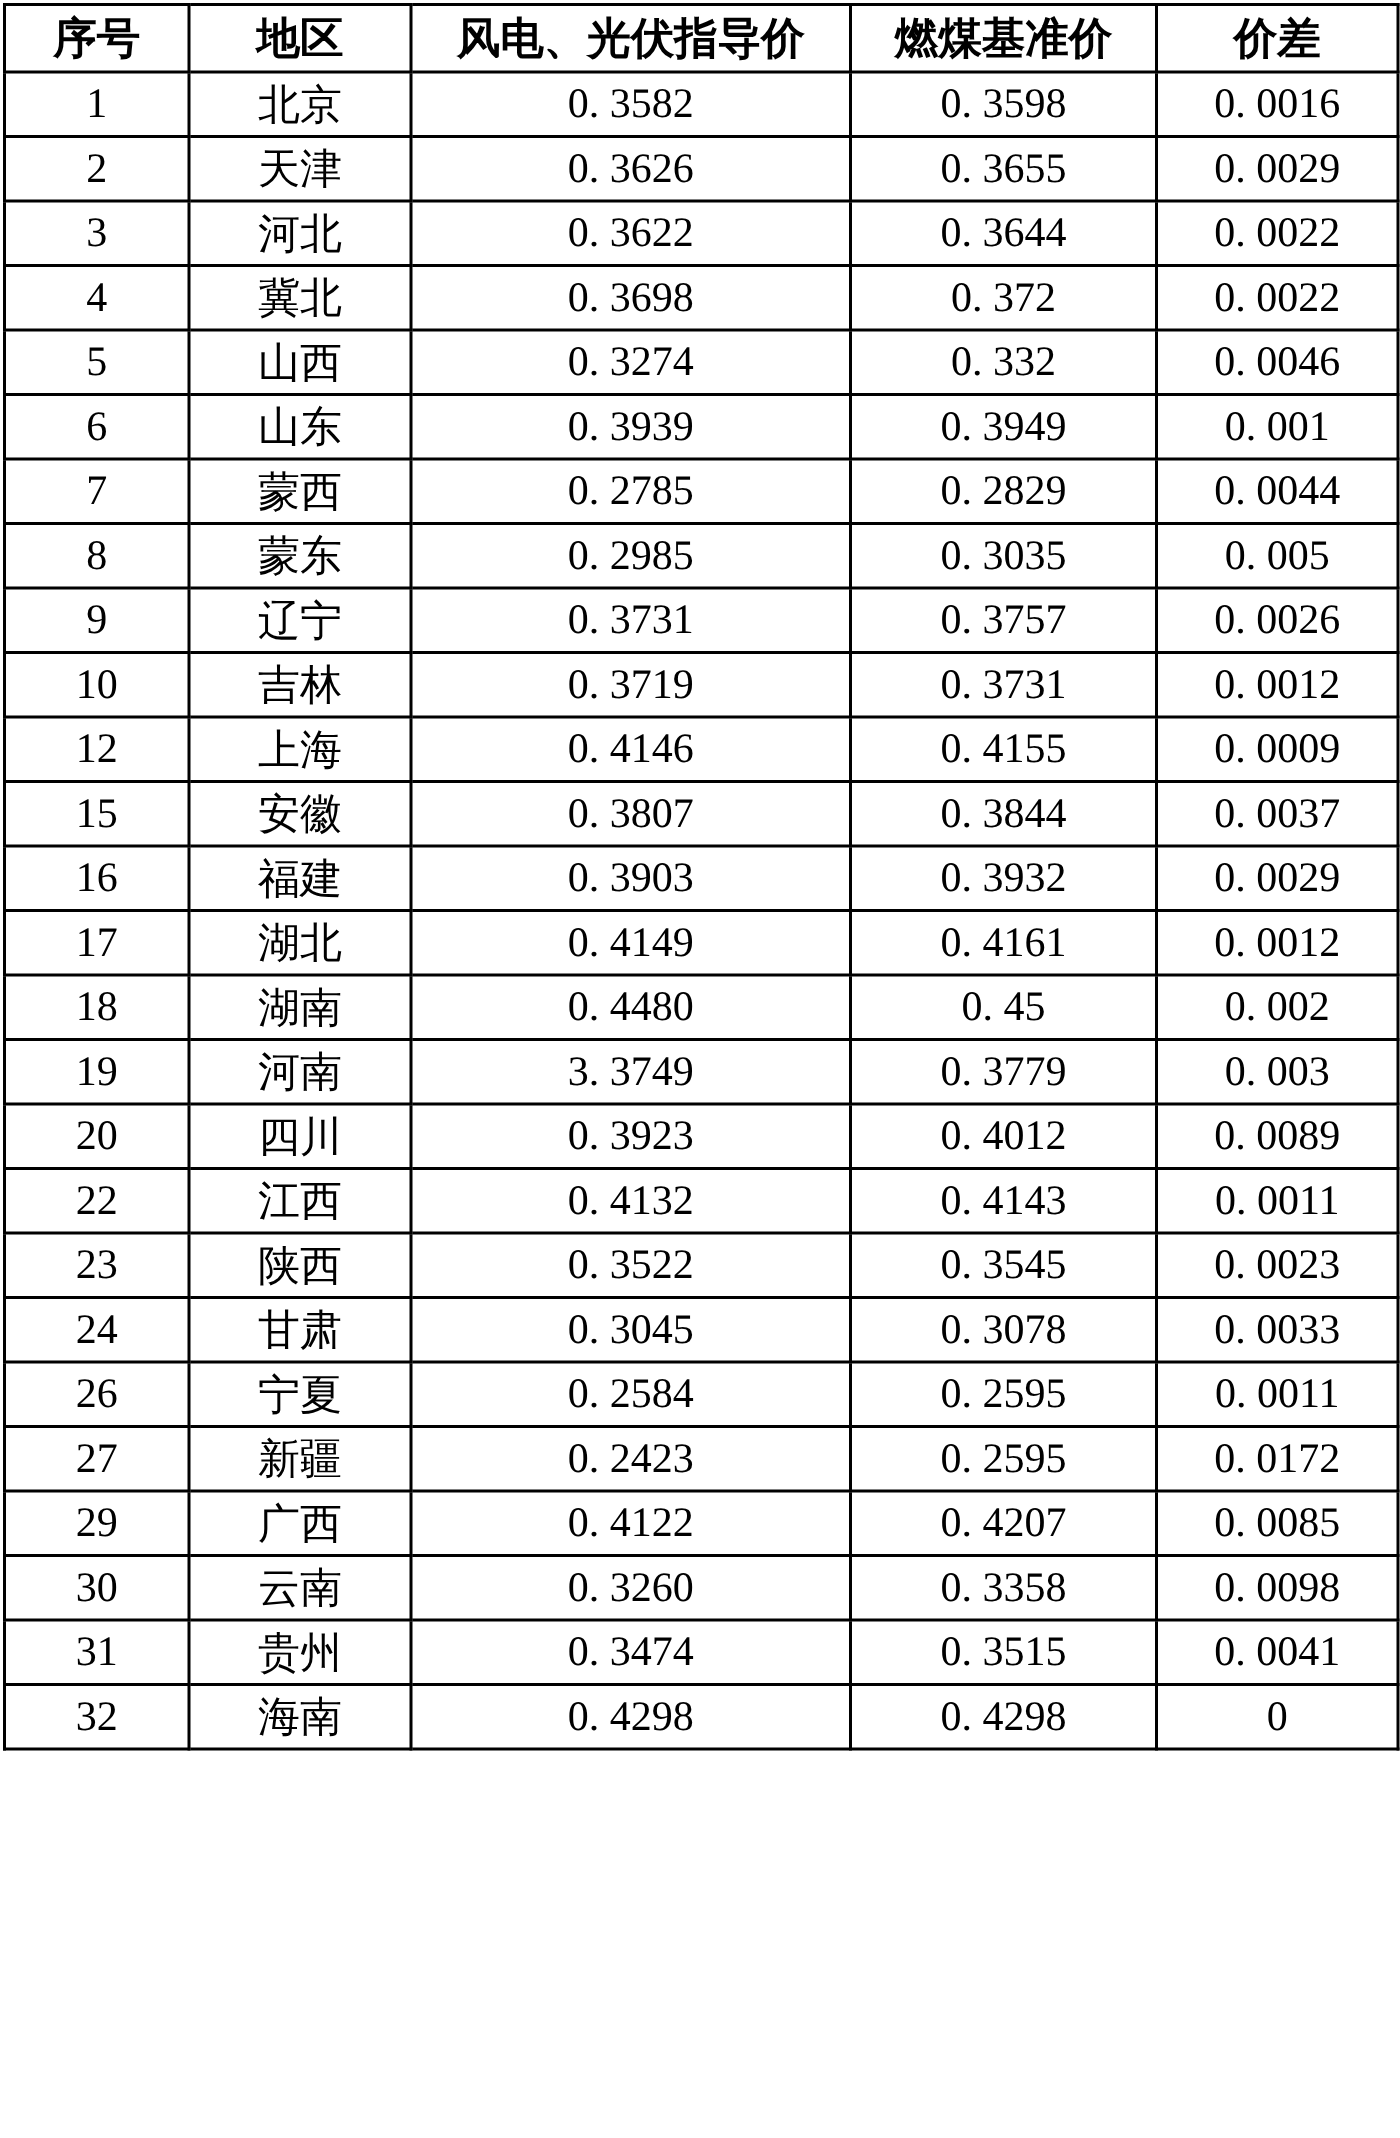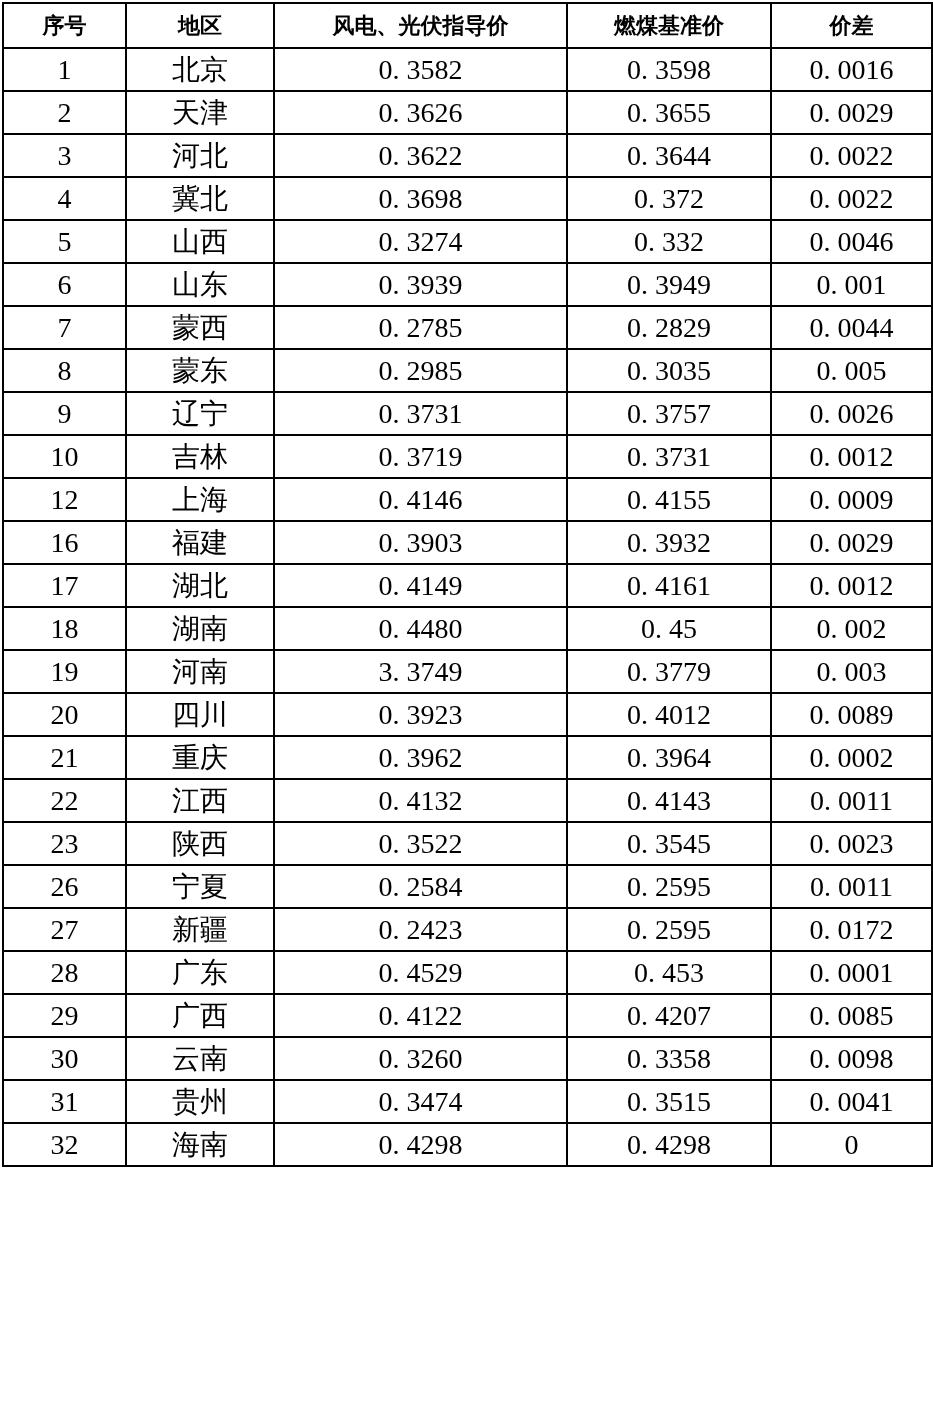--- a/index.html
+++ b/index.html
@@ -28,21 +28,21 @@
     text-align: center;
     vertical-align: middle;
     padding: 0;
     color: #000000;
     font-family: "Liberation Serif", "DejaVu Serif", serif;
     white-space: nowrap;
     overflow: hidden;
   }
   .price-table th {
     height: 43px;
-    font-size: 22px;
+    font-size: 29px;
     font-weight: bold;
   }
   .price-table td {
     height: 41px;
     font-size: 28px;
     font-weight: normal;
   }
 </style>
 </head>
 <body>
@@ -136,20 +136,27 @@
         <td>0. 0012</td>
       </tr>
       <tr>
         <td>12</td>
         <td>上海</td>
         <td>0. 4146</td>
         <td>0. 4155</td>
         <td>0. 0009</td>
       </tr>
       <tr>
+        <td>15</td>
+        <td>安徽</td>
+        <td>0. 3807</td>
+        <td>0. 3844</td>
+        <td>0. 0037</td>
+      </tr>
+      <tr>
         <td>16</td>
         <td>福建</td>
         <td>0. 3903</td>
         <td>0. 3932</td>
         <td>0. 0029</td>
       </tr>
       <tr>
         <td>17</td>
         <td>湖北</td>
         <td>0. 4149</td>
@@ -171,62 +178,55 @@
         <td>0. 003</td>
       </tr>
       <tr>
         <td>20</td>
         <td>四川</td>
         <td>0. 3923</td>
         <td>0. 4012</td>
         <td>0. 0089</td>
       </tr>
       <tr>
-        <td>21</td>
-        <td>重庆</td>
-        <td>0. 3962</td>
-        <td>0. 3964</td>
-        <td>0. 0002</td>
-      </tr>
-      <tr>
         <td>22</td>
         <td>江西</td>
         <td>0. 4132</td>
         <td>0. 4143</td>
         <td>0. 0011</td>
       </tr>
       <tr>
         <td>23</td>
         <td>陕西</td>
         <td>0. 3522</td>
         <td>0. 3545</td>
         <td>0. 0023</td>
       </tr>
       <tr>
+        <td>24</td>
+        <td>甘肃</td>
+        <td>0. 3045</td>
+        <td>0. 3078</td>
+        <td>0. 0033</td>
+      </tr>
+      <tr>
         <td>26</td>
         <td>宁夏</td>
         <td>0. 2584</td>
         <td>0. 2595</td>
         <td>0. 0011</td>
       </tr>
       <tr>
         <td>27</td>
         <td>新疆</td>
         <td>0. 2423</td>
         <td>0. 2595</td>
         <td>0. 0172</td>
       </tr>
       <tr>
-        <td>28</td>
-        <td>广东</td>
-        <td>0. 4529</td>
-        <td>0. 453</td>
-        <td>0. 0001</td>
-      </tr>
-      <tr>
         <td>29</td>
         <td>广西</td>
         <td>0. 4122</td>
         <td>0. 4207</td>
         <td>0. 0085</td>
       </tr>
       <tr>
         <td>30</td>
         <td>云南</td>
         <td>0. 3260</td>

